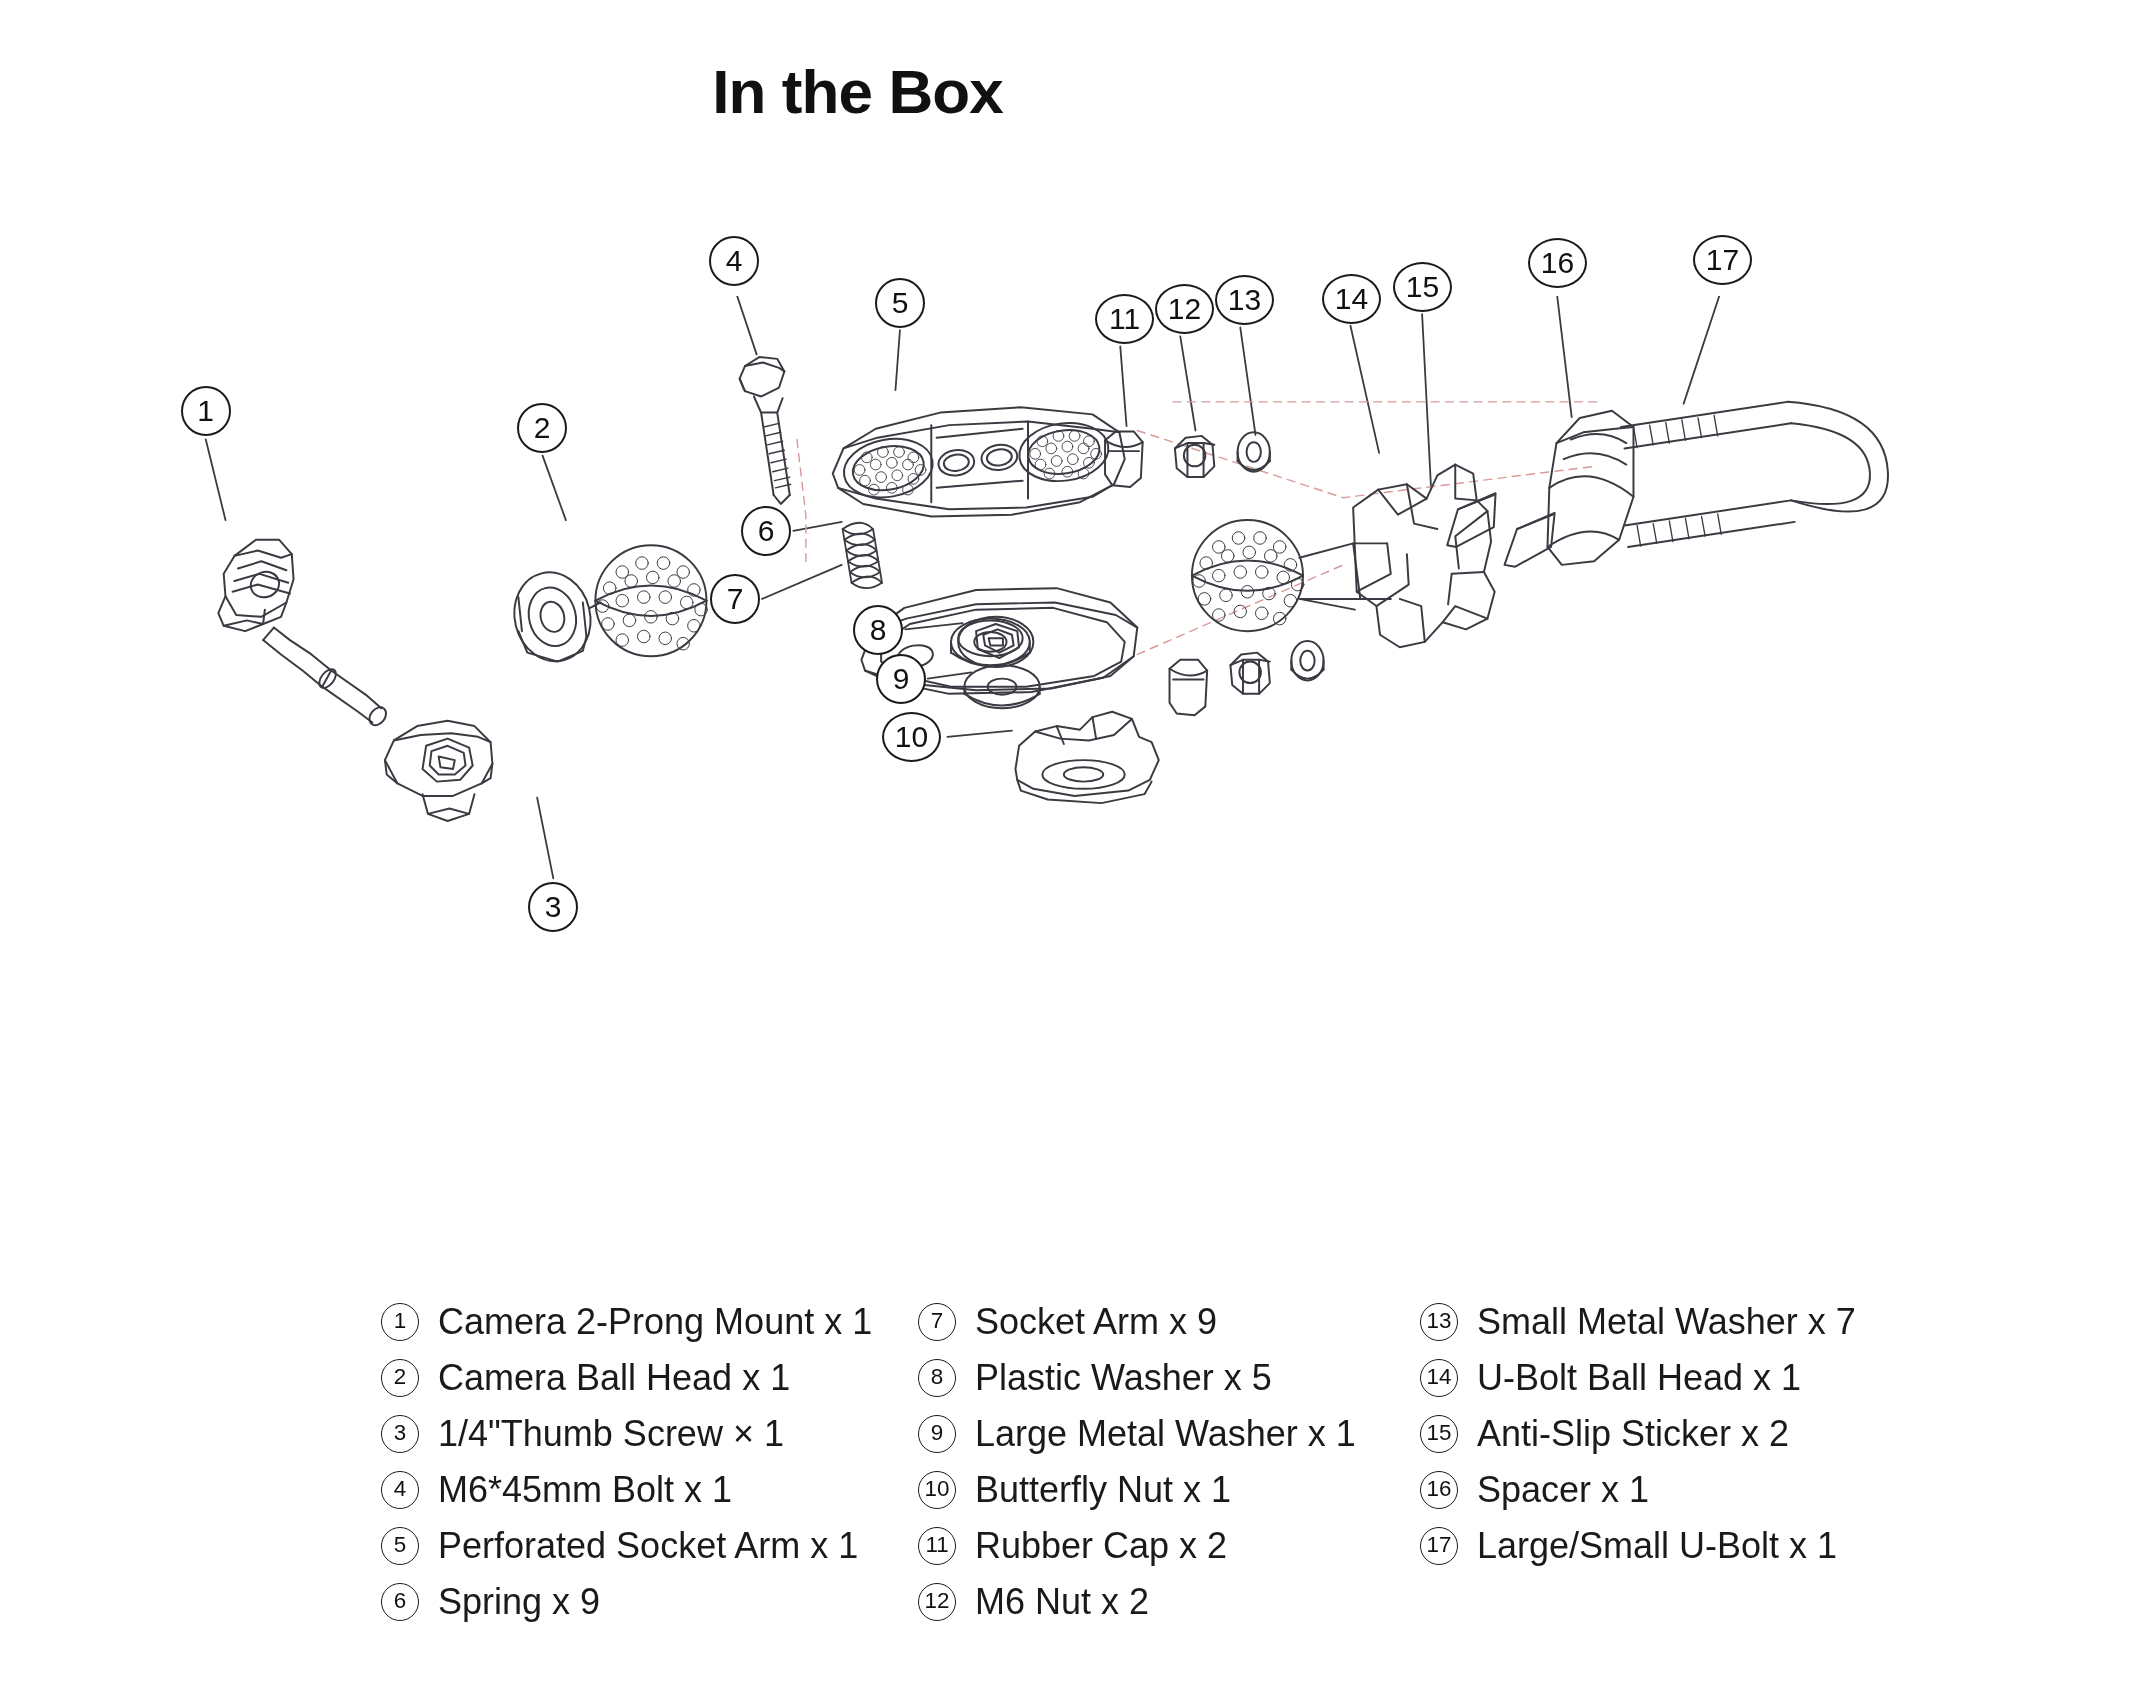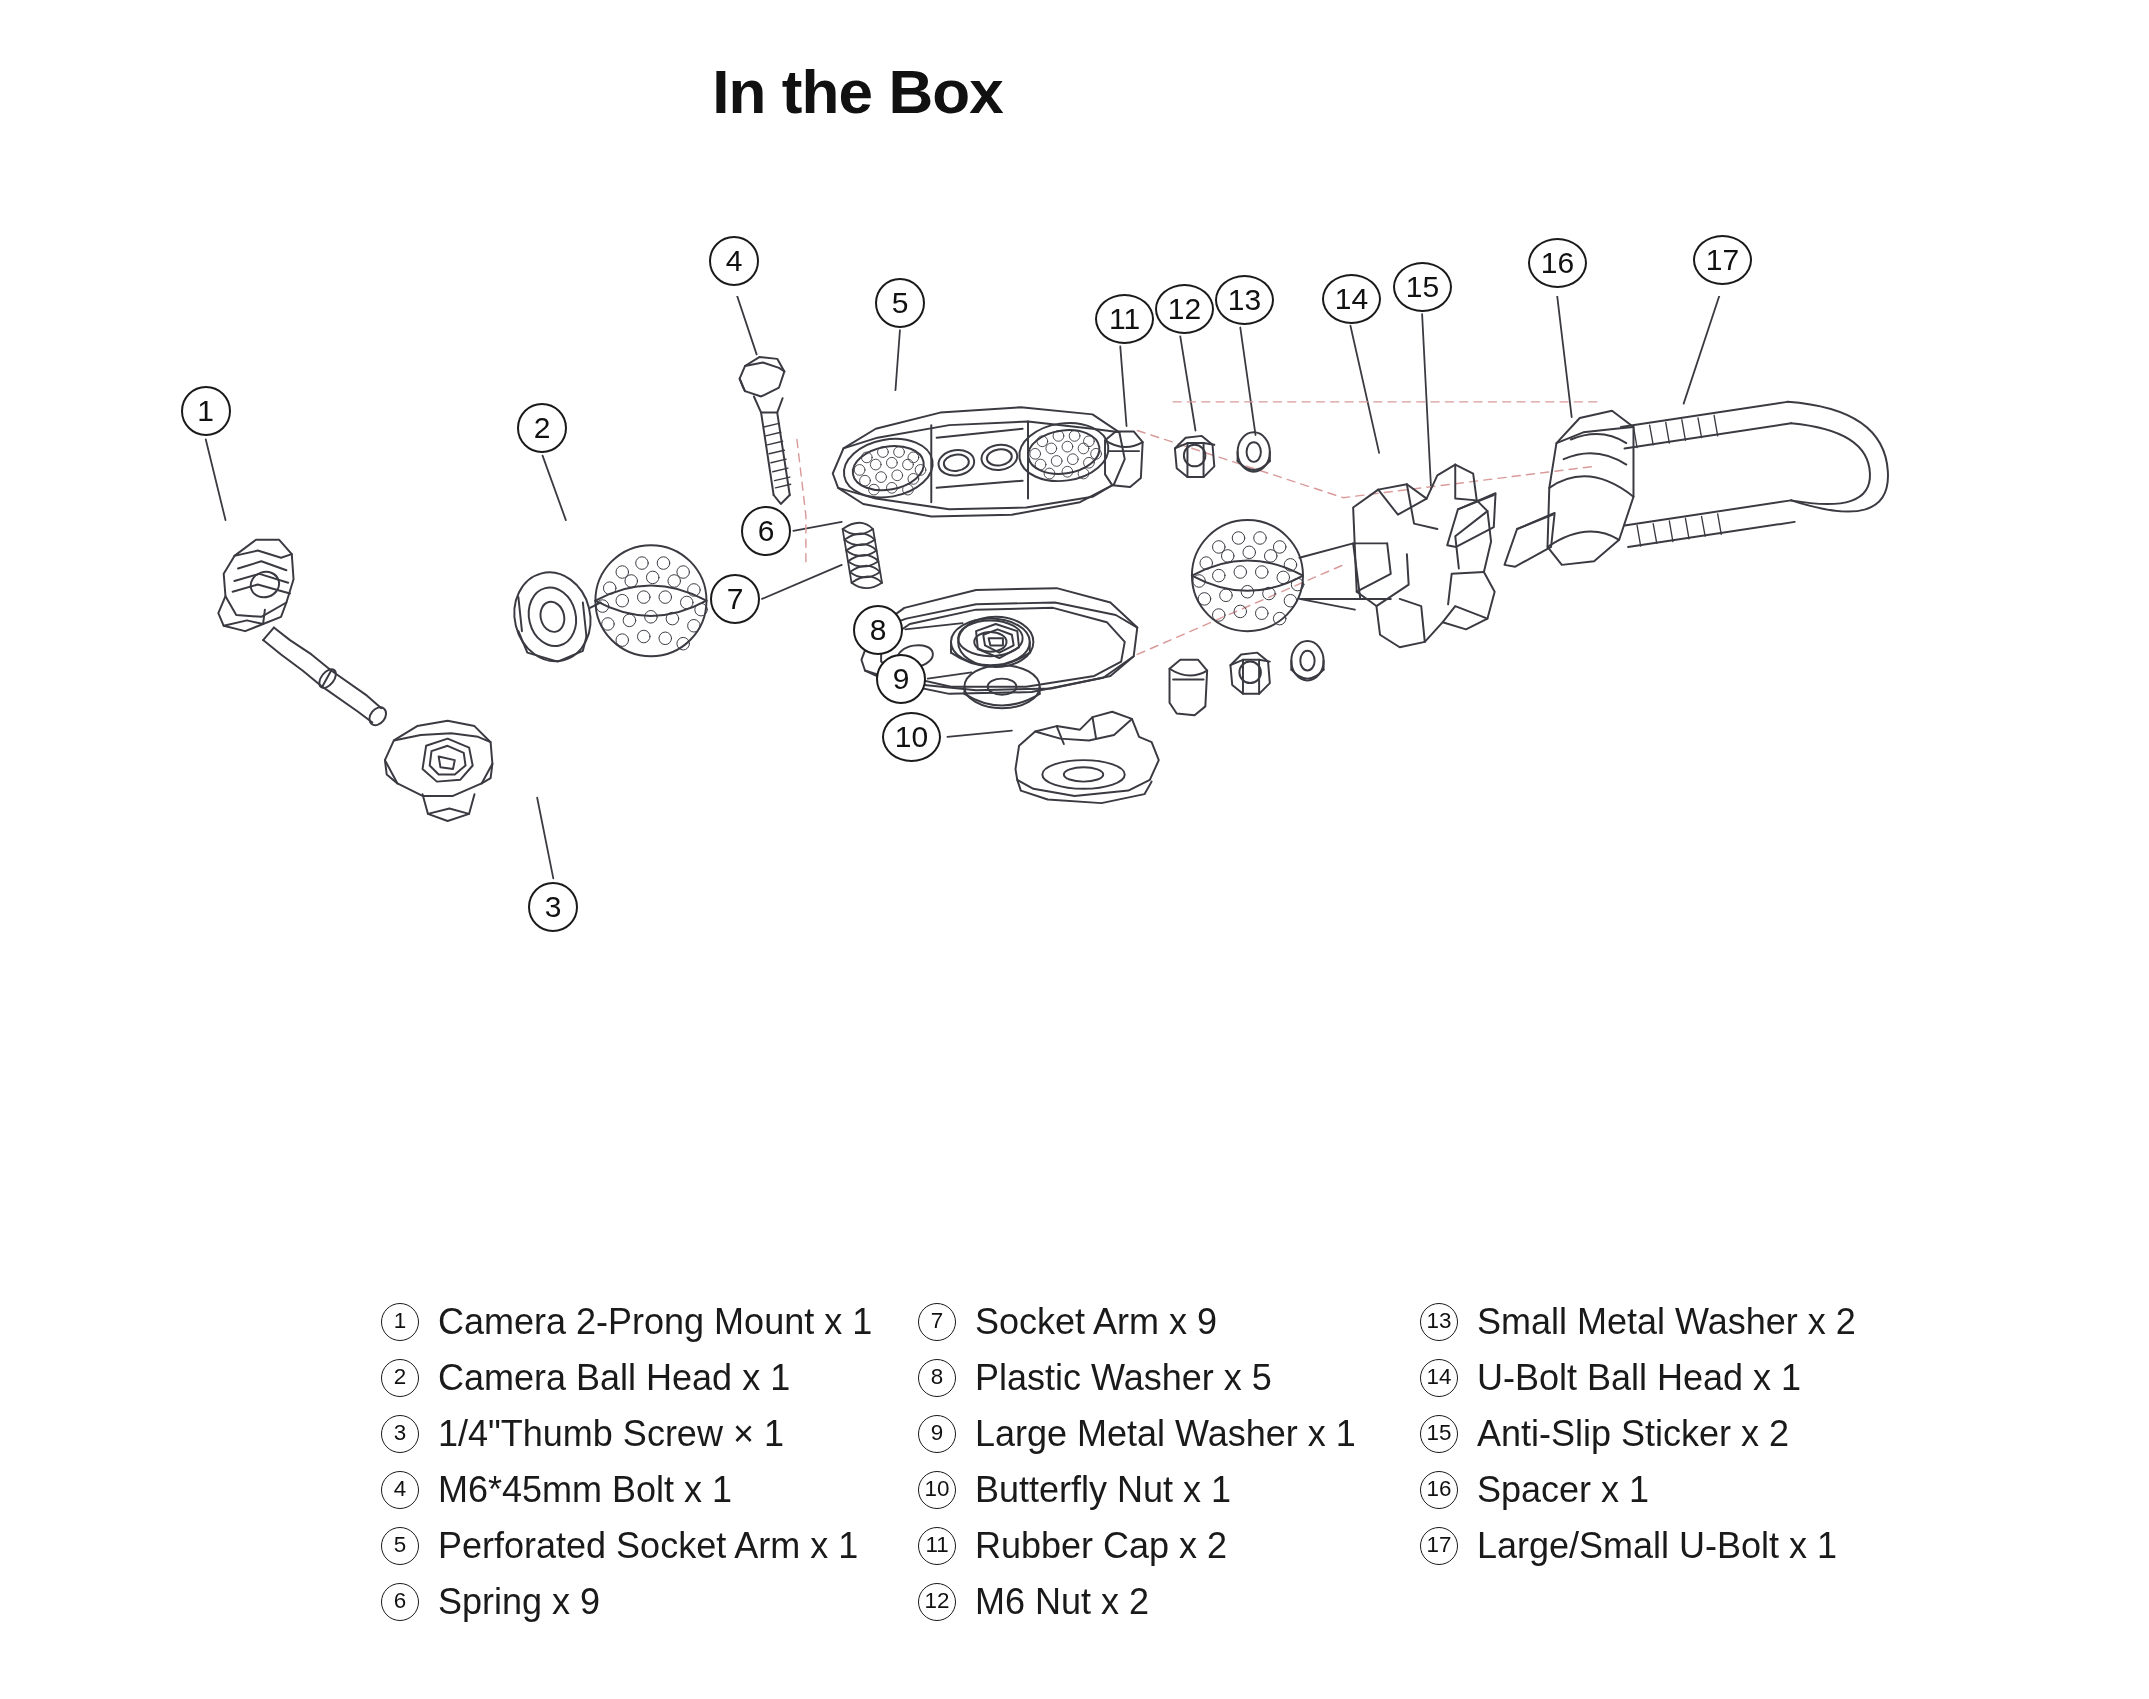--- a/index.html
+++ b/index.html
@@ -566,21 +566,21 @@
     </div>
     <div class="legend-item">
       <span class="legend-num">12</span>
       <span class="legend-label">M6 Nut x 2</span>
     </div>
   </div>
 
   <div class="legend-col c3">
     <div class="legend-item">
       <span class="legend-num">13</span>
-      <span class="legend-label">Small Metal Washer x 2</span>
+      <span class="legend-label">Small Metal Washer x 7</span>
     </div>
     <div class="legend-item">
       <span class="legend-num">14</span>
       <span class="legend-label">U-Bolt Ball Head x 1</span>
     </div>
     <div class="legend-item">
       <span class="legend-num">15</span>
       <span class="legend-label">Anti-Slip Sticker x 2</span>
     </div>
     <div class="legend-item">

